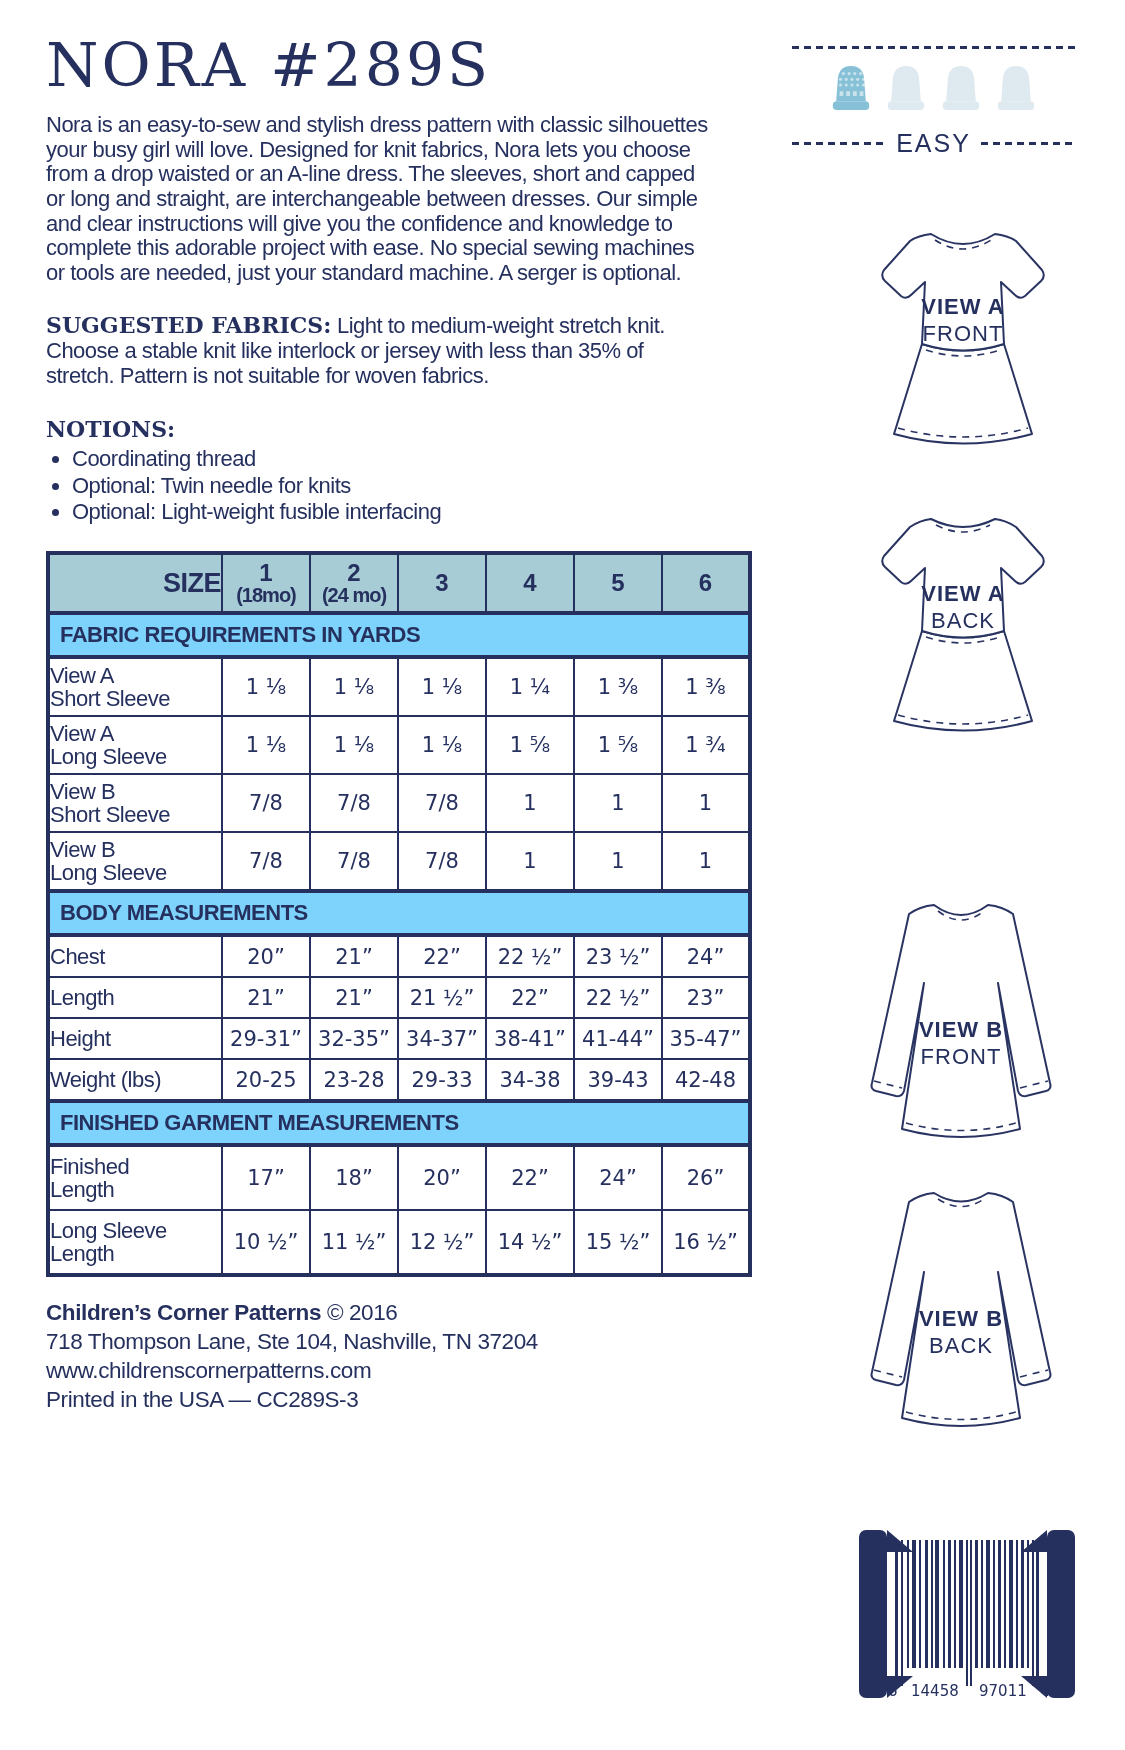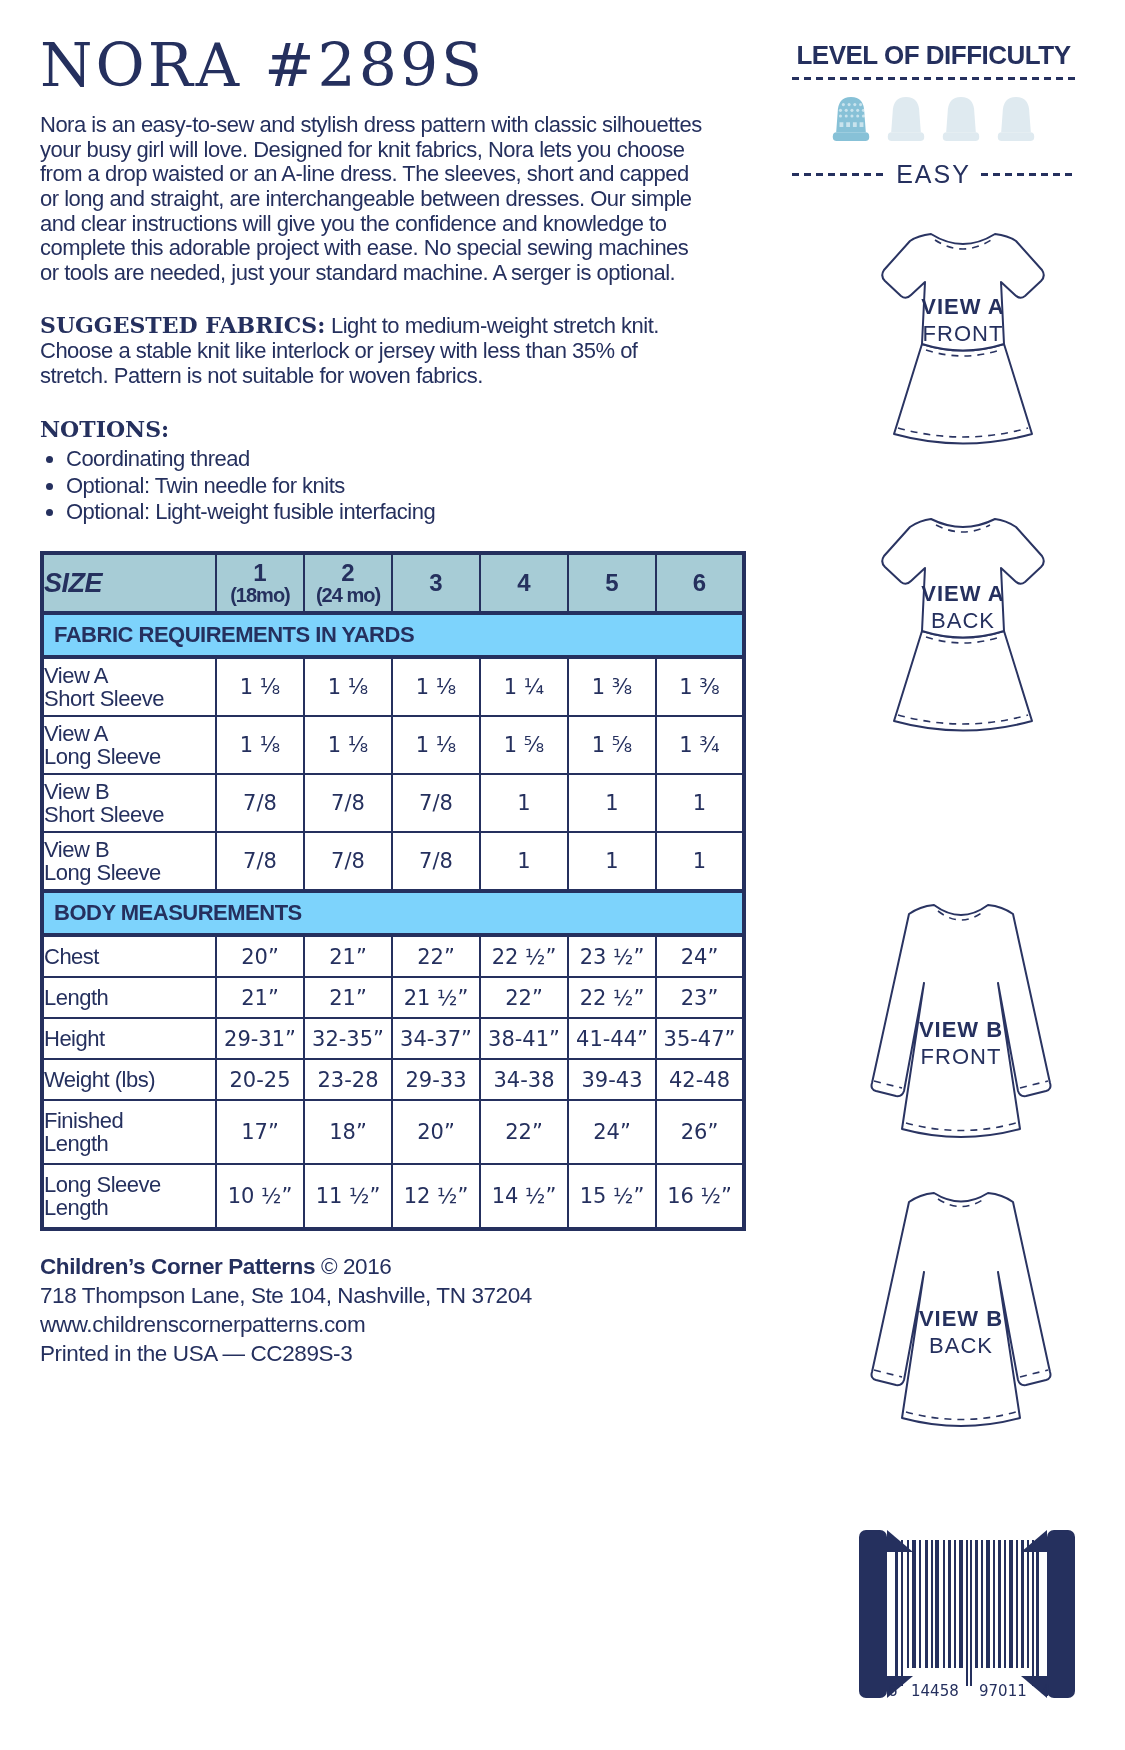--- a/index.html
+++ b/index.html
@@ -1,34 +1,34 @@
 <!DOCTYPE html>
 <html><head>
 <meta charset="utf-8">
 <style>
   html,body{margin:0;padding:0;background:#ffffff;}
   .page{position:relative;width:1125px;height:1750px;background:#fff;overflow:hidden;
         font-family:"Liberation Sans",sans-serif;color:#25305e;}
   
-  .left{position:absolute;left:40px;top:34px;width:705px;}
+  .left{position:absolute;left:46px;top:34px;width:705px;}
   .title{font-family:"DejaVu Serif",serif;font-weight:normal;font-size:60px;
          letter-spacing:3px;margin:0;line-height:1.05;color:#25305e;}
   .body-text{font-size:22px;line-height:1.12;letter-spacing:-0.5px;width:670px;margin:0;}
   .intro{margin-top:16px;}
   .para{margin-top:28px;}
   .lead{font-family:"DejaVu Serif",serif;font-weight:bold;font-size:22px;letter-spacing:0;}
   .notions{margin-top:28px;}
   .notions ul{margin:4px 0 0 0;padding-left:26px;}
   .notions li{font-size:22px;line-height:1.2;letter-spacing:-0.5px;}
   
   table.size{margin-top:26px;border-collapse:collapse;border:4px solid #25305e;
              table-layout:fixed;width:702px;}
   table.size th,table.size td{border:2px solid #25305e;padding:0;}
   tr.hdr th{background:#a7ccd6;height:56px;}
-  th.size-label{text-align:left;padding-left:10px;font-size:27px;letter-spacing:-0.5px;font-style:italic;}
+  th.size-label{text-align:right;padding-left:10px;font-size:27px;letter-spacing:-0.5px;}
   .hc{display:flex;flex-direction:column;align-items:center;justify-content:center;line-height:1.0;}
   .hc .num{font-weight:bold;font-size:24px;}
   .hc .sub{font-weight:bold;font-size:20px;letter-spacing:-1px;}
   tr.section td{background:#7dd3fc;border-top:4px solid #25305e;border-bottom:4px solid #25305e;
                 font-weight:bold;font-size:22px;letter-spacing:-0.5px;
                 text-align:left;padding:7px 10px;}
   tr.hdr th{border-bottom:4px solid #25305e;}
   td.rowlab{text-align:left;padding:4px 10px;font-size:22px;line-height:1.08;letter-spacing:-0.5px;}
   td.val{text-align:center;font-family:"DejaVu Sans",sans-serif;font-size:21px;}
   tr.r2 td{height:56px;} tr.r1 td{height:39px;} tr.rf td{height:62px;}
@@ -218,20 +218,23 @@
       <tr class="r1">
         <td class="rowlab">Weight (lbs)</td>
         <td class="val">20-25</td>
         <td class="val">23-28</td>
         <td class="val">29-33</td>
         <td class="val">34-38</td>
         <td class="val">39-43</td>
         <td class="val">42-48</td>
       </tr>
 
+      <tr class="section">
+        <td colspan="7">FINISHED GARMENT MEASUREMENTS</td>
+      </tr>
 
       <tr class="rf">
         <td class="rowlab">
               <span class="l2">Finished</span>
               <span class="l2">Length</span>
             </td>
         <td class="val">17”</td>
         <td class="val">18”</td>
         <td class="val">20”</td>
         <td class="val">22”</td>
@@ -255,21 +258,20 @@
 
     <div class="footer">
       <div><span class="b">Children’s Corner Patterns</span> <span>© 2016</span></div>
       <div>718 Thompson Lane, Ste 104, Nashville, TN 37204</div>
       <div>www.childrenscornerpatterns.com</div>
       <div>Printed in the USA — CC289S-3</div>
     </div>
   </div>
 
   <div class="difficulty">
-    <div class="diff-title">LEVEL OF DIFFICULTY</div>
     <div class="dash-rule"></div>
     <div class="thimbles">
       <span>
         <svg width="44" height="52" viewBox="0 0 46 54">
           <path d="M9,22 Q9,5 23,5 Q37,5 37,22 L38.5,42 L7.5,42 Z" fill="#87c1d7"></path>
           <rect x="4" y="42" width="38" height="9" rx="4" fill="#87c1d7"></rect>
           <g fill="#ffffff" opacity="0.55">
             <circle cx="15" cy="13" r="1.6"></circle>
               <circle cx="21" cy="13" r="1.6"></circle>
               <circle cx="27" cy="13" r="1.6"></circle>

